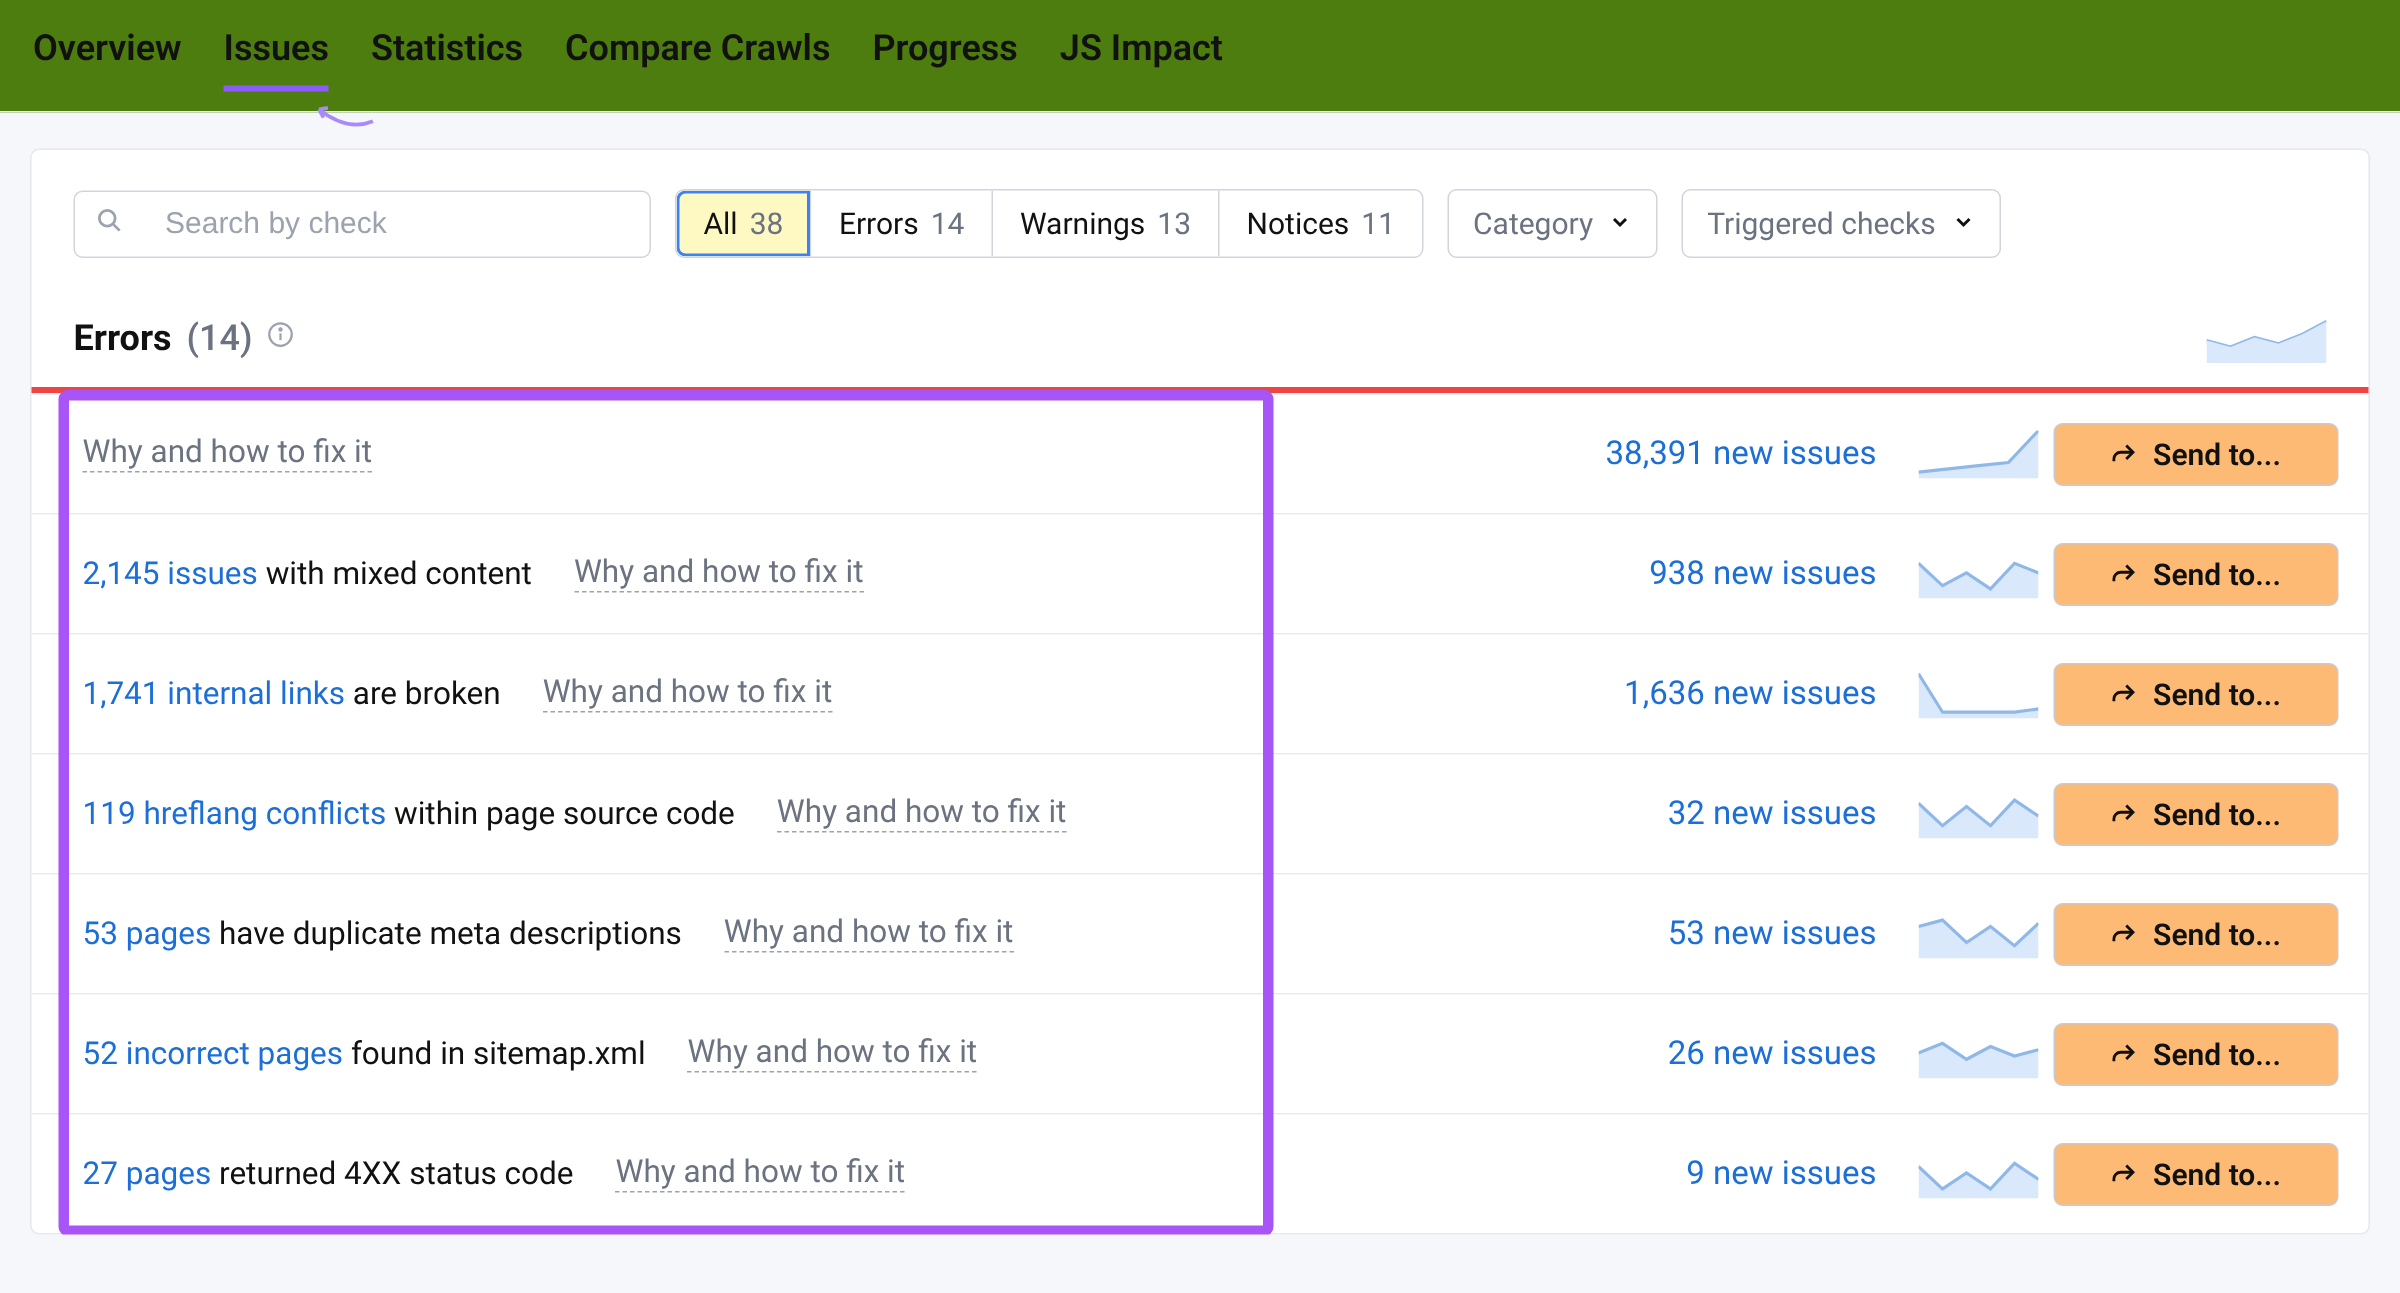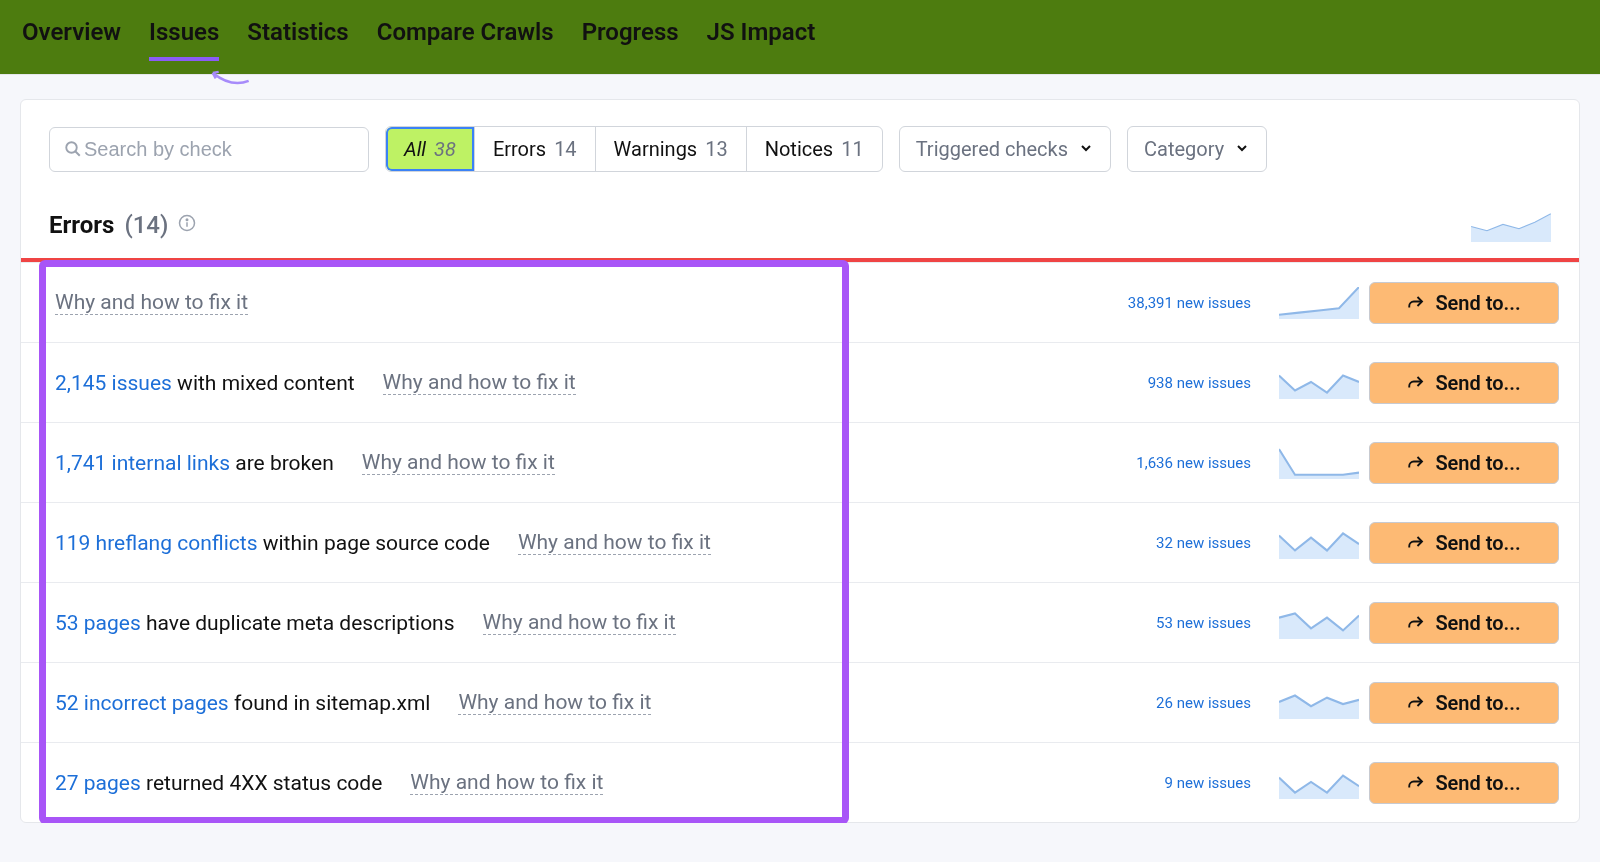--- a/index.html
+++ b/index.html
@@ -49,26 +49,25 @@
   }
   .toolbar {
     display: flex;
     align-items: center;
     gap: 16px;
     padding: 26px 28px 20px 28px;
     flex-wrap: wrap;
   }
   .search {
     display: flex;
-    align-items: center;
-    gap: 2px;
+    gap: 28px;
     border: 1px solid #d1d5db;
     border-radius: 6px;
     padding: 10px 14px;
-    width: 320px;
+    width: 385px;
     color: #9ca3af;
   }
   .search input {
     border: none;
     outline: none;
     font-size: 20px;
     width: 100%;
     color: #111;
   }
   .search input::placeholder { color: #9ca3af; }
@@ -84,24 +83,23 @@
     font-size: 20px;
     color: #111;
     cursor: pointer;
     border-right: 1px solid #d1d5db;
     display: flex;
     align-items: center;
     gap: 8px;
   }
   .seg .seg-item:last-child { border-right: none; }
   .seg .seg-item.active {
-    background: #bef264;
+    background: #fef9c3;
     box-shadow: inset 0 0 0 2px #3b82f6;
     border-radius: 6px 0 0 6px;
-    font-style: italic;
   }
   .seg .count { color: #6b7280; }
   .dd {
     display: flex;
     align-items: center;
     gap: 10px;
     border: 1px solid #d1d5db;
     border-radius: 6px;
     padding: 10px 16px;
     font-size: 20px;
@@ -148,21 +146,21 @@
   .text-part { color: #111; }
   .fix-link {
     color: #6b7280;
     border-bottom: 1px dashed #9ca3af;
     cursor: pointer;
     white-space: nowrap;
   }
   .new-issues {
     text-align: right;
     color: #1d6fd8;
-    font-size: 15px;
+    font-size: 22px;
     padding-right: 18px;
     cursor: pointer;
   }
   .spark-cell { display: flex; justify-content: center; }
   .spark { width: 80px; height: 32px; }
   .sendto {
     display: flex;
     align-items: center;
     gap: 10px;
     border: 1px solid #c7cad1;
@@ -232,30 +230,30 @@
         <span>Warnings</span>
         <span class="count">13</span>
       </div>
       <div class="seg-item">
         <span>Notices</span>
         <span class="count">11</span>
       </div>
     </div>
 
     <div class="dd">
-      <span>Triggered checks</span>
+      <span>Category</span>
       <span class="chev">
         <svg width="16" height="16" viewBox="0 0 24 24" fill="none" stroke="#111" stroke-width="3">
             <polyline points="6 9 12 15 18 9"></polyline>
           </svg>
       </span>
     </div>
 
     <div class="dd">
-      <span>Category</span>
+      <span>Triggered checks</span>
       <span class="chev">
         <svg width="16" height="16" viewBox="0 0 24 24" fill="none" stroke="#111" stroke-width="3">
             <polyline points="6 9 12 15 18 9"></polyline>
           </svg>
       </span>
     </div>
   </div>
 
   <div class="section-header">
     <div class="left">

